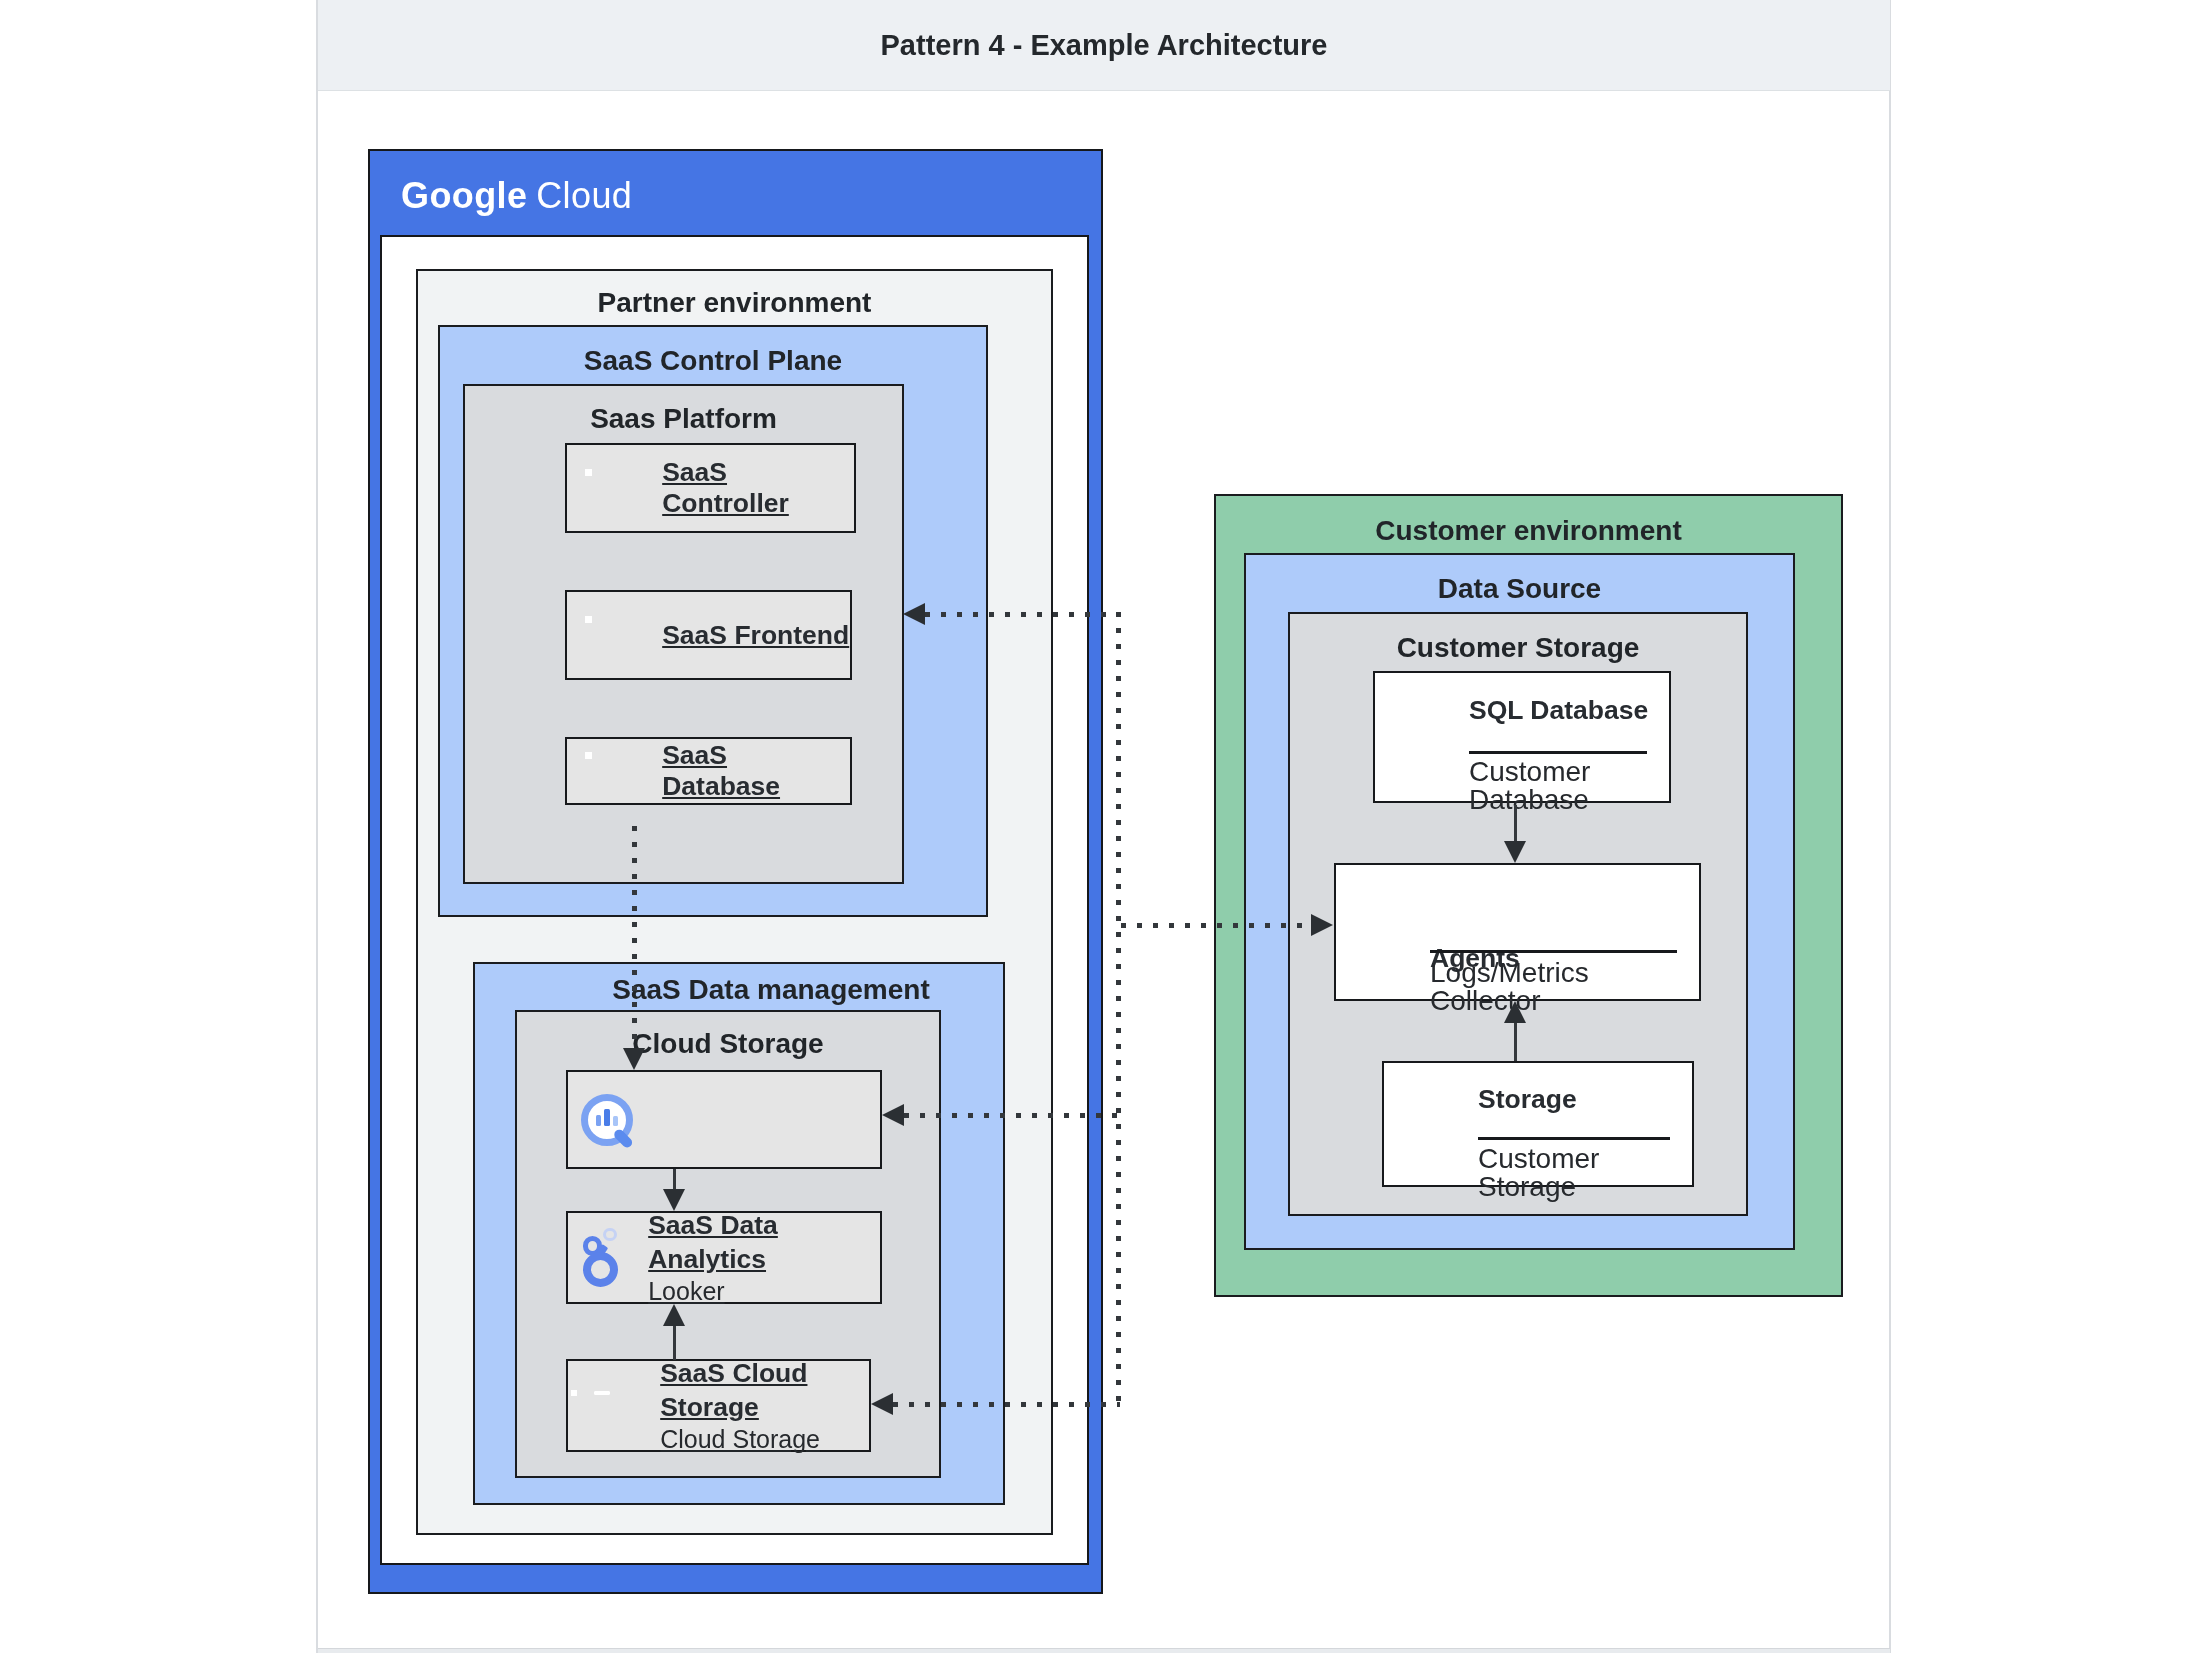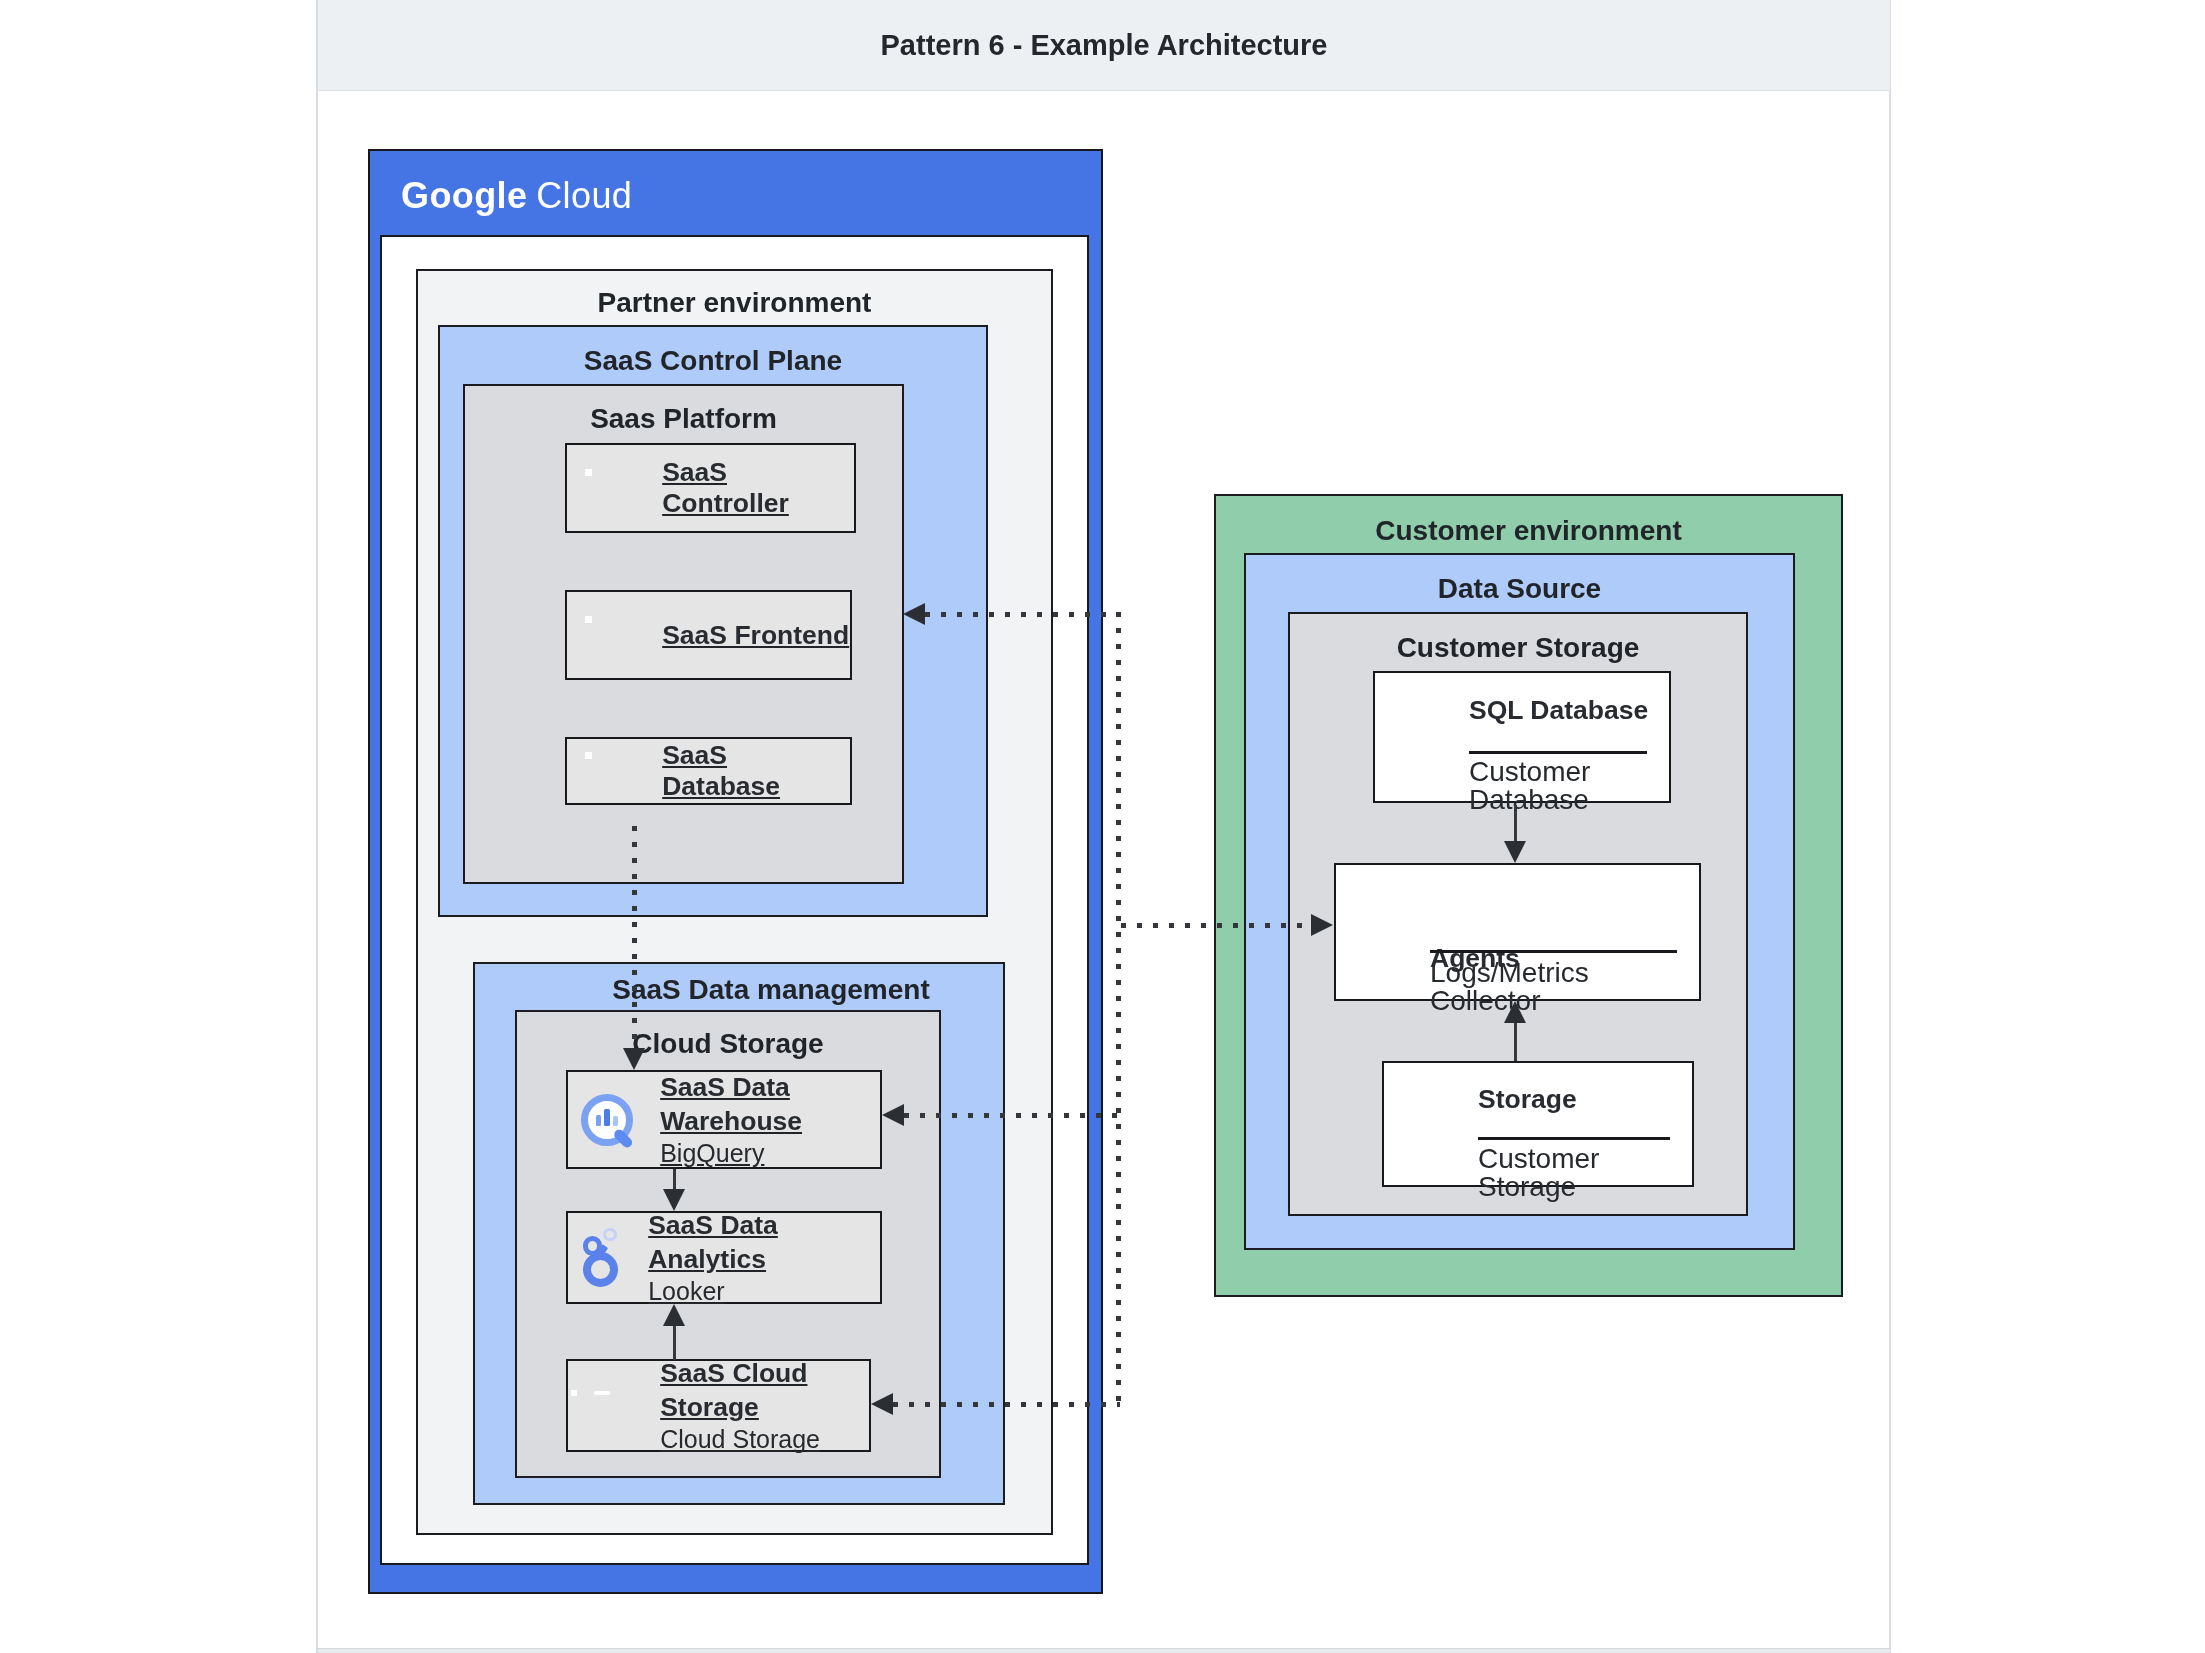--- a/index.html
+++ b/index.html
@@ -78,21 +78,21 @@
   .gclogo .g2{font-weight:400;margin-left:8.8px;}
 </style>
 </head>
 <body>
 
 <div class="stage">
 
   <div class="pageborder" style="left:316px;"></div>
   <div class="pageborder" style="left:1889px;"></div>
   <div class="topbar">
-    <span class="title">Pattern 6 - Example Architecture</span>
+    <span class="title">Pattern 4 - Example Architecture</span>
   </div>
   <div class="bottombar"></div>
 
   <div class="abs" style="left:368px;top:149px;width:735px;height:1445px;background:#4575e4;border:2.9px solid #16181b;"></div>
   <div class="gclogo">
     <span class="g1">Google</span><span class="g2">Cloud</span>
   </div>
   <div class="abs" style="left:380px;top:235px;width:709px;height:1330px;background:#ffffff;border:2.2px solid #16181b;"></div>
 
   <div class="frame" style="left:416px;top:269px;width:637px;height:1266px;background:#f1f3f4;"></div>
@@ -132,24 +132,20 @@
   <div class="lbl" style="left:515px;width:426px;top:1028px;right:auto;">Cloud Storage</div>
 
   <div class="svc" style="left:566px;top:1070px;width:316px;height:99px;gap:22px;">
     <span class="icon-bq">
       <span class="ring"></span>
         <span class="b1"></span>
         <span class="b2"></span>
         <span class="b3"></span>
         <span class="handle"></span>
     </span>
-    <span class="col">
-      <span class="t2">SaaS Data Warehouse</span>
-      <span class="sub">BigQuery</span>
-    </span>
   </div>
 
   <div class="svc" style="left:566px;top:1211px;width:316px;height:93px;gap:20px;">
     <span class="icon-looker">
       <span class="tiny"></span>
         <span class="small"></span>
         <span class="stem"></span>
         <span class="big"></span>
     </span>
     <span class="col">

